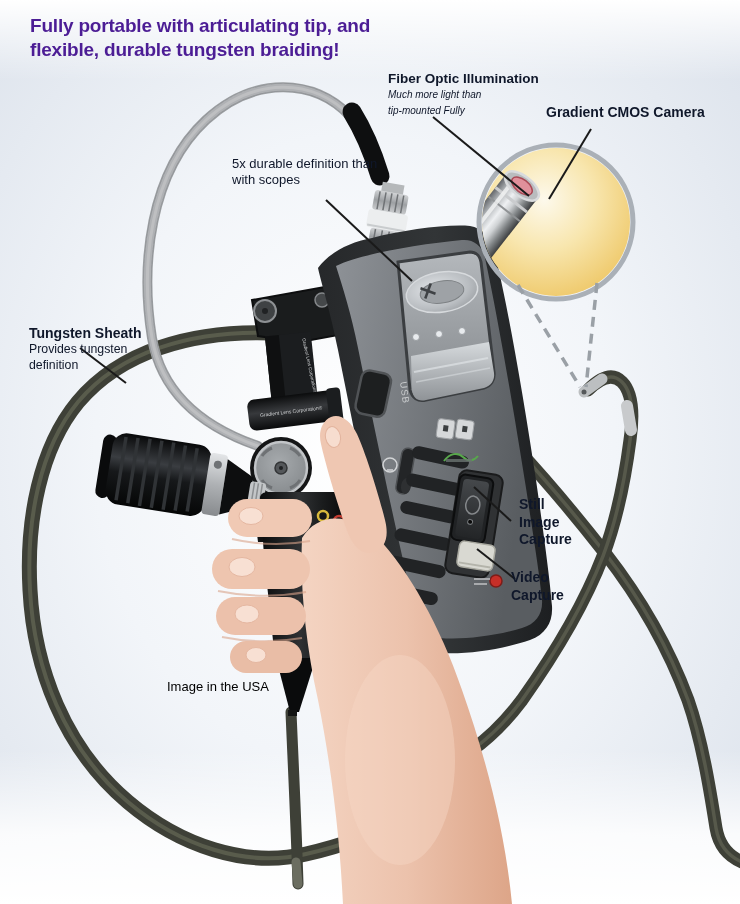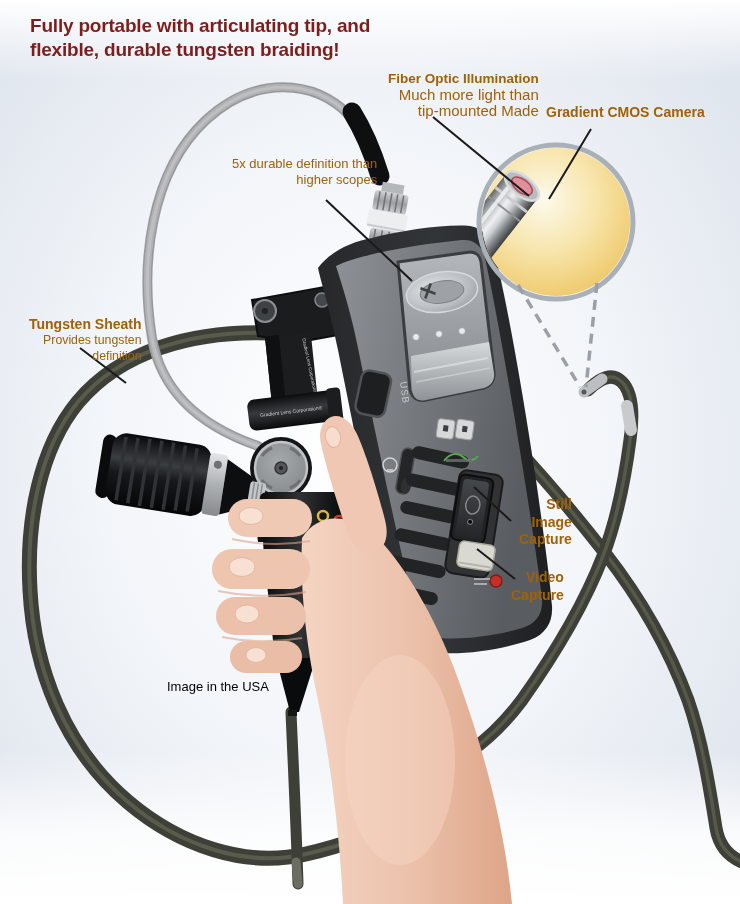--- a/index.html
+++ b/index.html
@@ -1,32 +1,32 @@
 <!DOCTYPE html>
 <html><head>
 <meta charset="utf-8">
 <style>
   html,body{margin:0;padding:0;background:#fff;}
   .stage{
     position:relative;width:740px;height:904px;overflow:hidden;
     font-family:"Liberation Sans","DejaVu Sans",sans-serif;background:#fff;
   }
   .stage svg{position:absolute;left:0;top:0;}
-  .lbl{position:absolute;color:#a16207;white-space:nowrap;text-align:right;}
+  .lbl{position:absolute;color:#0f172a;white-space:nowrap;}
   .lbl .t{font-weight:bold;}
   .headline{position:absolute;left:30px;top:14px;font-weight:bold;font-size:19px;line-height:24px;letter-spacing:-0.2px;}
   .lbl-fiber{left:388px;top:70px;}
   .lbl-fiber .t{font-size:13.5px;line-height:17px;}
-  .lbl-fiber .s{font-size:15px;line-height:15.5px;}
+  .lbl-fiber .s{font-size:10px;line-height:15.5px;font-style:italic;}
   .lbl-cmos{left:546px;top:104px;}
   .lbl-cmos .t{font-size:14px;}
   .lbl-bright{left:232px;top:156px;}
   .lbl-bright .t{font-size:15px;line-height:19px;}
   .lbl-bright .s{font-size:13px;line-height:16px;}
-  .lbl-tungsten{left:29px;top:315px;}
+  .lbl-tungsten{left:29px;top:324px;}
   .lbl-tungsten .t{font-size:14px;line-height:18px;}
   .lbl-tungsten .s{font-size:12.3px;line-height:15.5px;}
   .lbl-still{left:519px;top:496px;font-weight:bold;font-size:14px;line-height:17.5px;}
   .lbl-video{left:511px;top:569px;font-weight:bold;font-size:14px;line-height:17.5px;}
   .made{position:absolute;left:167px;top:679px;font-size:13px;}
 </style>
 </head>
 <body>
 
 <div class="stage">
@@ -363,38 +363,38 @@
   <g stroke="#1a1a1a" stroke-width="2" fill="none">
     <line x1="433" y1="117" x2="529" y2="196"></line>
     <line x1="591" y1="129" x2="549" y2="199"></line>
     <line x1="326" y1="200" x2="412" y2="281"></line>
     <line x1="80" y1="348" x2="126" y2="383"></line>
     <line x1="511" y1="521" x2="474" y2="487"></line>
     <line x1="515" y1="579" x2="477" y2="549"></line>
   </g>
 </svg>
 
-<div class="headline" style="color:#7f1d1d;">
+<div class="headline" style="color:#4c1d95;">
   <div>Fully portable with articulating tip, and</div>
   <div>flexible, durable tungsten braiding!</div>
 </div>
 
 <div class="lbl lbl-fiber">
   <div class="t">Fiber Optic Illumination</div>
   <div class="s">Much more light than</div>
-  <div class="s">tip-mounted Made</div>
+  <div class="s">tip-mounted Fully</div>
 </div>
 
 <div class="lbl lbl-cmos">
   <div class="t">Gradient CMOS Camera</div>
 </div>
 
 <div class="lbl lbl-bright">
   <div class="s">5x durable definition than</div>
-  <div class="s">higher scopes</div>
+  <div class="s">with scopes</div>
 </div>
 
 <div class="lbl lbl-tungsten">
   <div class="t">Tungsten Sheath</div>
   <div class="s">Provides tungsten</div>
   <div class="s">definition</div>
 </div>
 
 <div class="lbl lbl-still">
   <div>Still</div>

